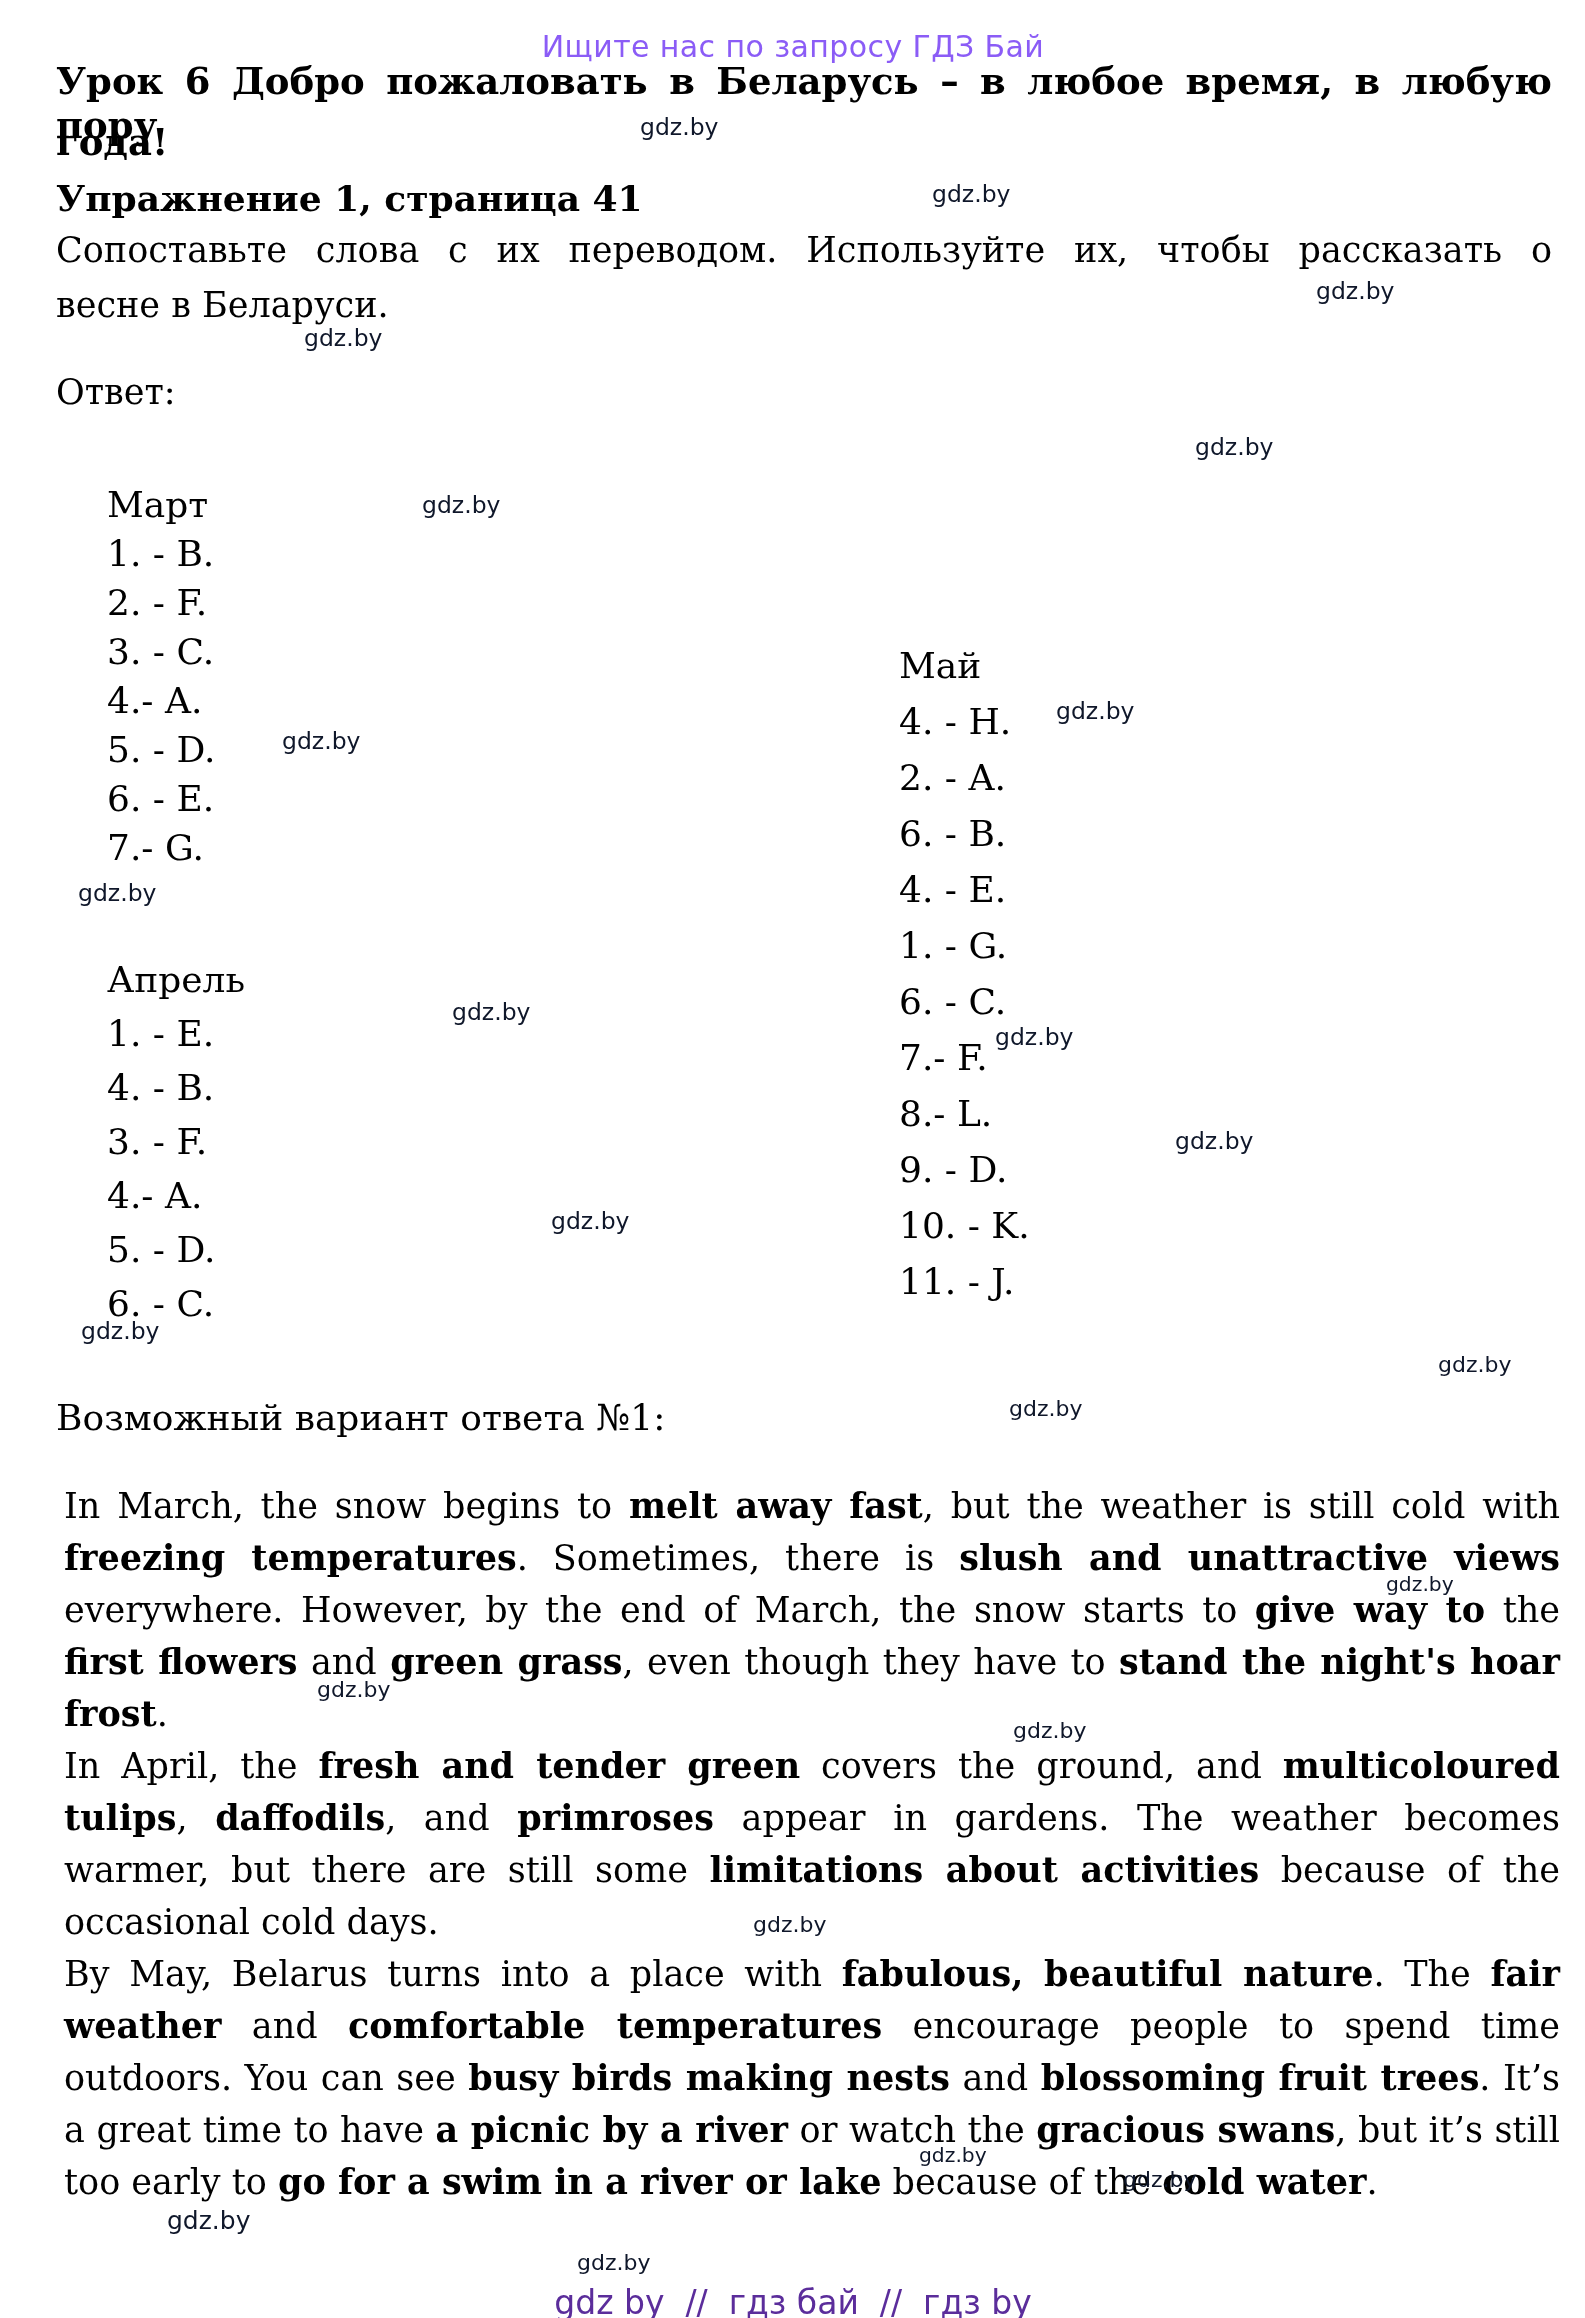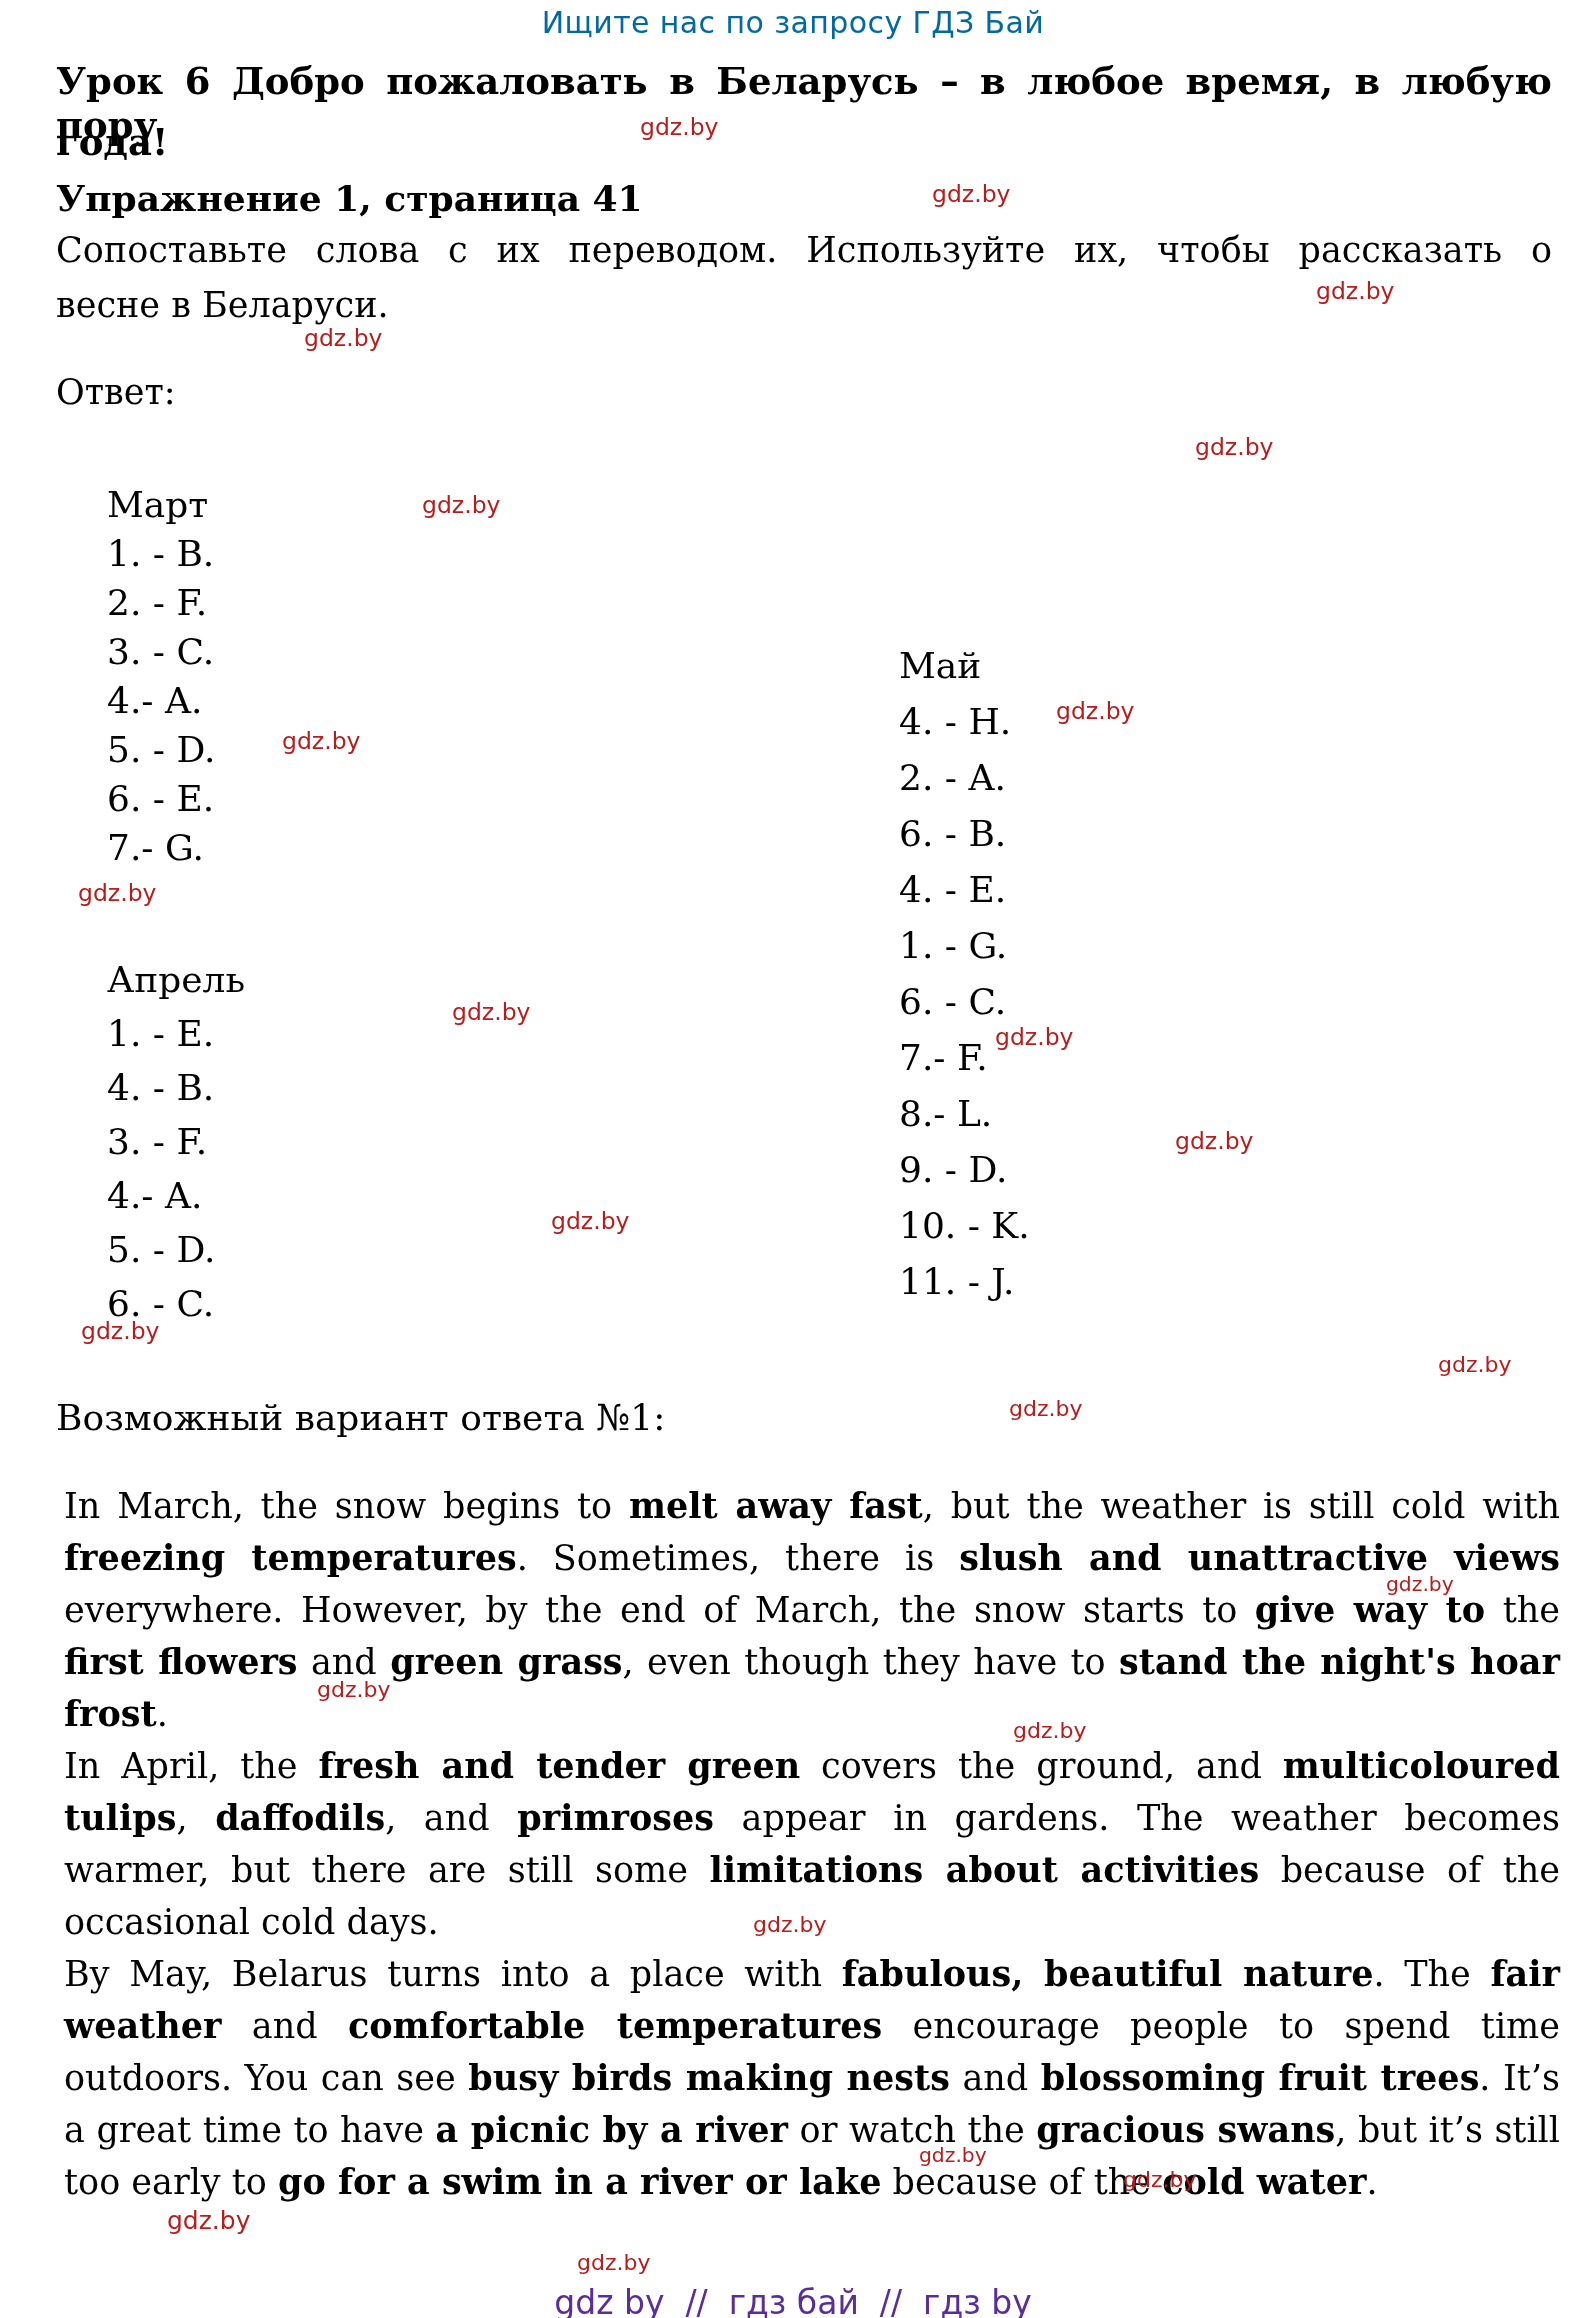--- a/index.html
+++ b/index.html
@@ -22,27 +22,27 @@
   .col-march > div{height:49px;line-height:49px;}
   .col-april{top:953px;left:59px;}
   .col-april > div{height:54px;line-height:54px;}
   .col-may{top:638px;left:851px;}
   .col-may > div{height:56px;line-height:56px;}
   .possible-label{top:1397px;left:56px;font-size:36px;}
   .essay{top:1480px;left:56px;width:1496px;font-size:35px;line-height:52px;text-align:justify;margin-left:8px;}
   .essay p{margin:0;padding:0;}
   .essay .bold{font-weight:bold;}
   .wm{position:absolute;font-family:"DejaVu Sans","Liberation Sans",sans-serif;
-      color:#b91c1c;white-space:pre;}
+      color:#0f172a;white-space:pre;}
   .footer{top:2283px;left:0;width:1586px;text-align:center;font-size:33px;white-space:pre;}
 </style>
 </head>
 <body>
 
-<div class="abs sans promo" style="color: #0369a1;">Ищите нас по запросу ГДЗ Бай</div>
+<div class="abs sans promo" style="color: #8b5cf6; margin-top: 24px;">Ищите нас по запросу ГДЗ Бай</div>
 
 <div class="abs title-line1">Урок 6 Добро пожаловать в Беларусь – в любое время, в любую пору</div>
 <div class="abs title-line2">года!</div>
 
 <div class="abs subtitle">Упражнение 1, страница 41</div>
 
 <div class="abs task-line1">Сопоставьте слова с их переводом. Используйте их, чтобы рассказать о</div>
 <div class="abs task-line2">весне в Беларуси.</div>
 
 <div class="abs answer-label">Ответ:</div>

